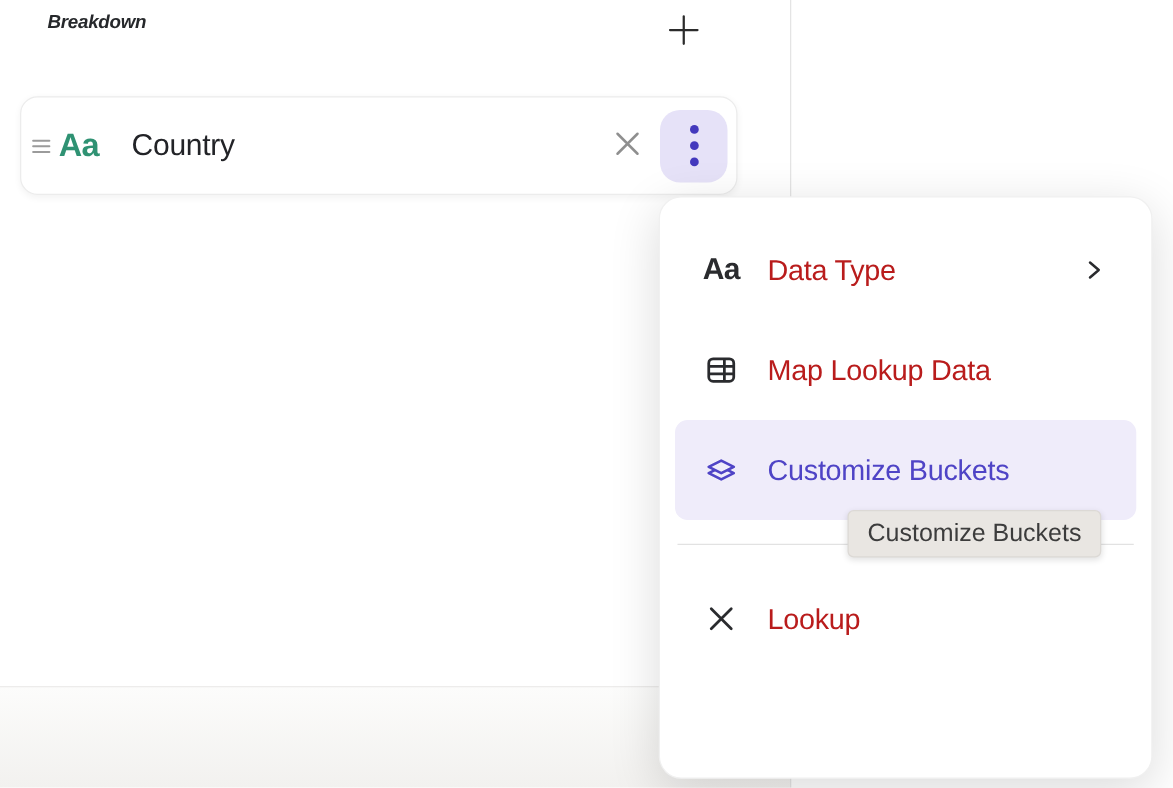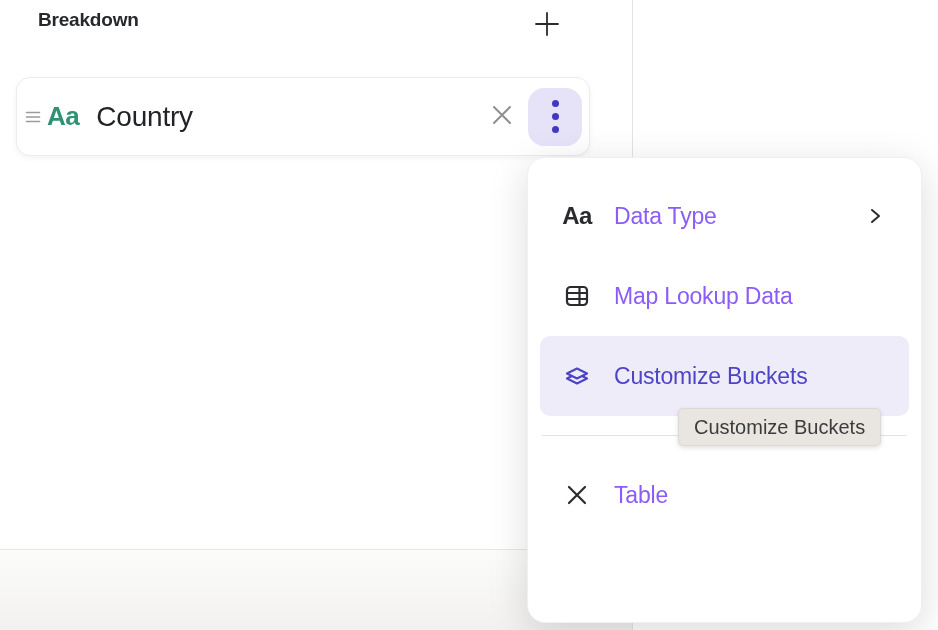--- a/index.html
+++ b/index.html
@@ -13,52 +13,52 @@
   }
   .stage { position:absolute; inset:0; width:938px; height:630px; }
 
   
   .v-divider { position:absolute; left:632px; top:0; width:1px; height:630px; background:#e4e4e4; z-index:0; }
   .footer-divider { position:absolute; left:0; top:549px; width:633px; height:1px; background:#e7e6e5; z-index:0; }
   .footer-strip { position:absolute; left:0; top:550px; width:632px; height:80px;
     background:linear-gradient(180deg,#fcfcfb 0%, #f2f1ef 100%); z-index:0; }
 
   
-  .panel-title { position:absolute; left:38px; top:9px; font-size:19px; font-weight:700;
-    letter-spacing:-0.2px; color:#26282b; z-index:1; }
+  .panel-title { position:absolute; left:38px; top:9px; font-size:15px; font-weight:700;
+    letter-spacing:-0.2px; color:#26282b; z-index:1;font-style:italic; }
   .add-btn { position:absolute; left:527px; top:5px; width:40px; height:40px;
     display:flex; align-items:center; justify-content:center; background:transparent;
     border:none; cursor:pointer; z-index:1; }
 
   
   .field-card { position:absolute; left:16px; top:77px; width:574px; height:79px;
     background:#ffffff; border:1px solid #ececec; border-radius:14px;
     box-shadow:0 2px 6px rgba(0,0,0,0.05);
     display:flex; align-items:center; padding:0 7px 0 6px; z-index:1; }
   .drag-handle { width:20px; display:flex; align-items:center; justify-content:center; cursor:grab; }
   .type-badge { font-size:26px; font-weight:600; color:#2f9273; margin-left:4px; letter-spacing:-0.5px; }
-  .field-name { font-size:28px; color:#222327; margin-left:17px; letter-spacing:-0.2px; }
+  .field-name { font-size:24px; color:#222327; margin-left:26px; letter-spacing:-0.2px; }
   .card-spacer { flex:1; }
   .remove-btn { width:40px; height:40px; display:flex; align-items:center; justify-content:center;
     background:transparent; border:none; cursor:pointer; }
   .kebab-btn { width:54px; height:58px; margin-left:6px; border:none; cursor:pointer;
     background:#e6e2f8; border-radius:16px;
     display:flex; flex-direction:column; align-items:center; justify-content:center; gap:6px; }
   .kebab-btn .dot { width:7px; height:7px; border-radius:50%; background:#4338bd; }
 
   
   .context-menu { position:absolute; left:527px; top:157px; width:395px; height:466px;
     background:#ffffff; border:1px solid #f0f0f0; border-radius:18px;
     box-shadow:0 10px 40px rgba(0,0,0,0.14);
     padding:18px 12px 9px 12px; z-index:5; }
   .menu-item { height:80px; border-radius:10px; display:flex; align-items:center;
     padding:0 24px 0 20px; cursor:pointer; background:transparent; }
   .menu-item.selected { background:#efecfa; }
   .menu-icon { width:34px; display:flex; align-items:center; justify-content:center; flex:0 0 34px; }
-  .menu-label { font-size:23px; color:#8b5cf6; margin-left:20px; letter-spacing:-0.2px; }
+  .menu-label { font-size:23px; color:#b91c1c; margin-left:20px; letter-spacing:-0.2px; }
   .menu-item.selected .menu-label { color:#4f44c6; font-weight:500; }
   .aa-glyph { font-size:24px; font-weight:600; color:#2a2b2e; letter-spacing:-0.5px; }
   .submenu-chevron { margin-left:auto; display:flex; align-items:center; }
   .menu-divider { height:1px; background:#e2e2e2; margin:19px 2px; border:none; }
 
   
   .tooltip { position:absolute; left:678px; top:408px; height:38px;
     background:#e9e6e2; border:1px solid #dcd9d5; border-radius:5px;
     box-shadow:0 2px 5px rgba(0,0,0,0.12);
     display:flex; align-items:center; padding:0 15px;
@@ -140,21 +140,21 @@
     </div>
 
     <hr class="menu-divider">
 
     <div class="menu-item">
       <span class="menu-icon">
         <svg width="24" height="24" viewBox="0 0 24 24" fill="none">
           <path d="M4 4l16 16M20 4L4 20" stroke="#2a2b2e" stroke-width="2.2" stroke-linecap="round"></path>
         </svg>
       </span>
-      <span class="menu-label">Table</span>
+      <span class="menu-label">Lookup</span>
     </div>
 
 
   </div>
 
   <div class="tooltip">Customize Buckets</div>
 
 </div>
 
 </body></html>

